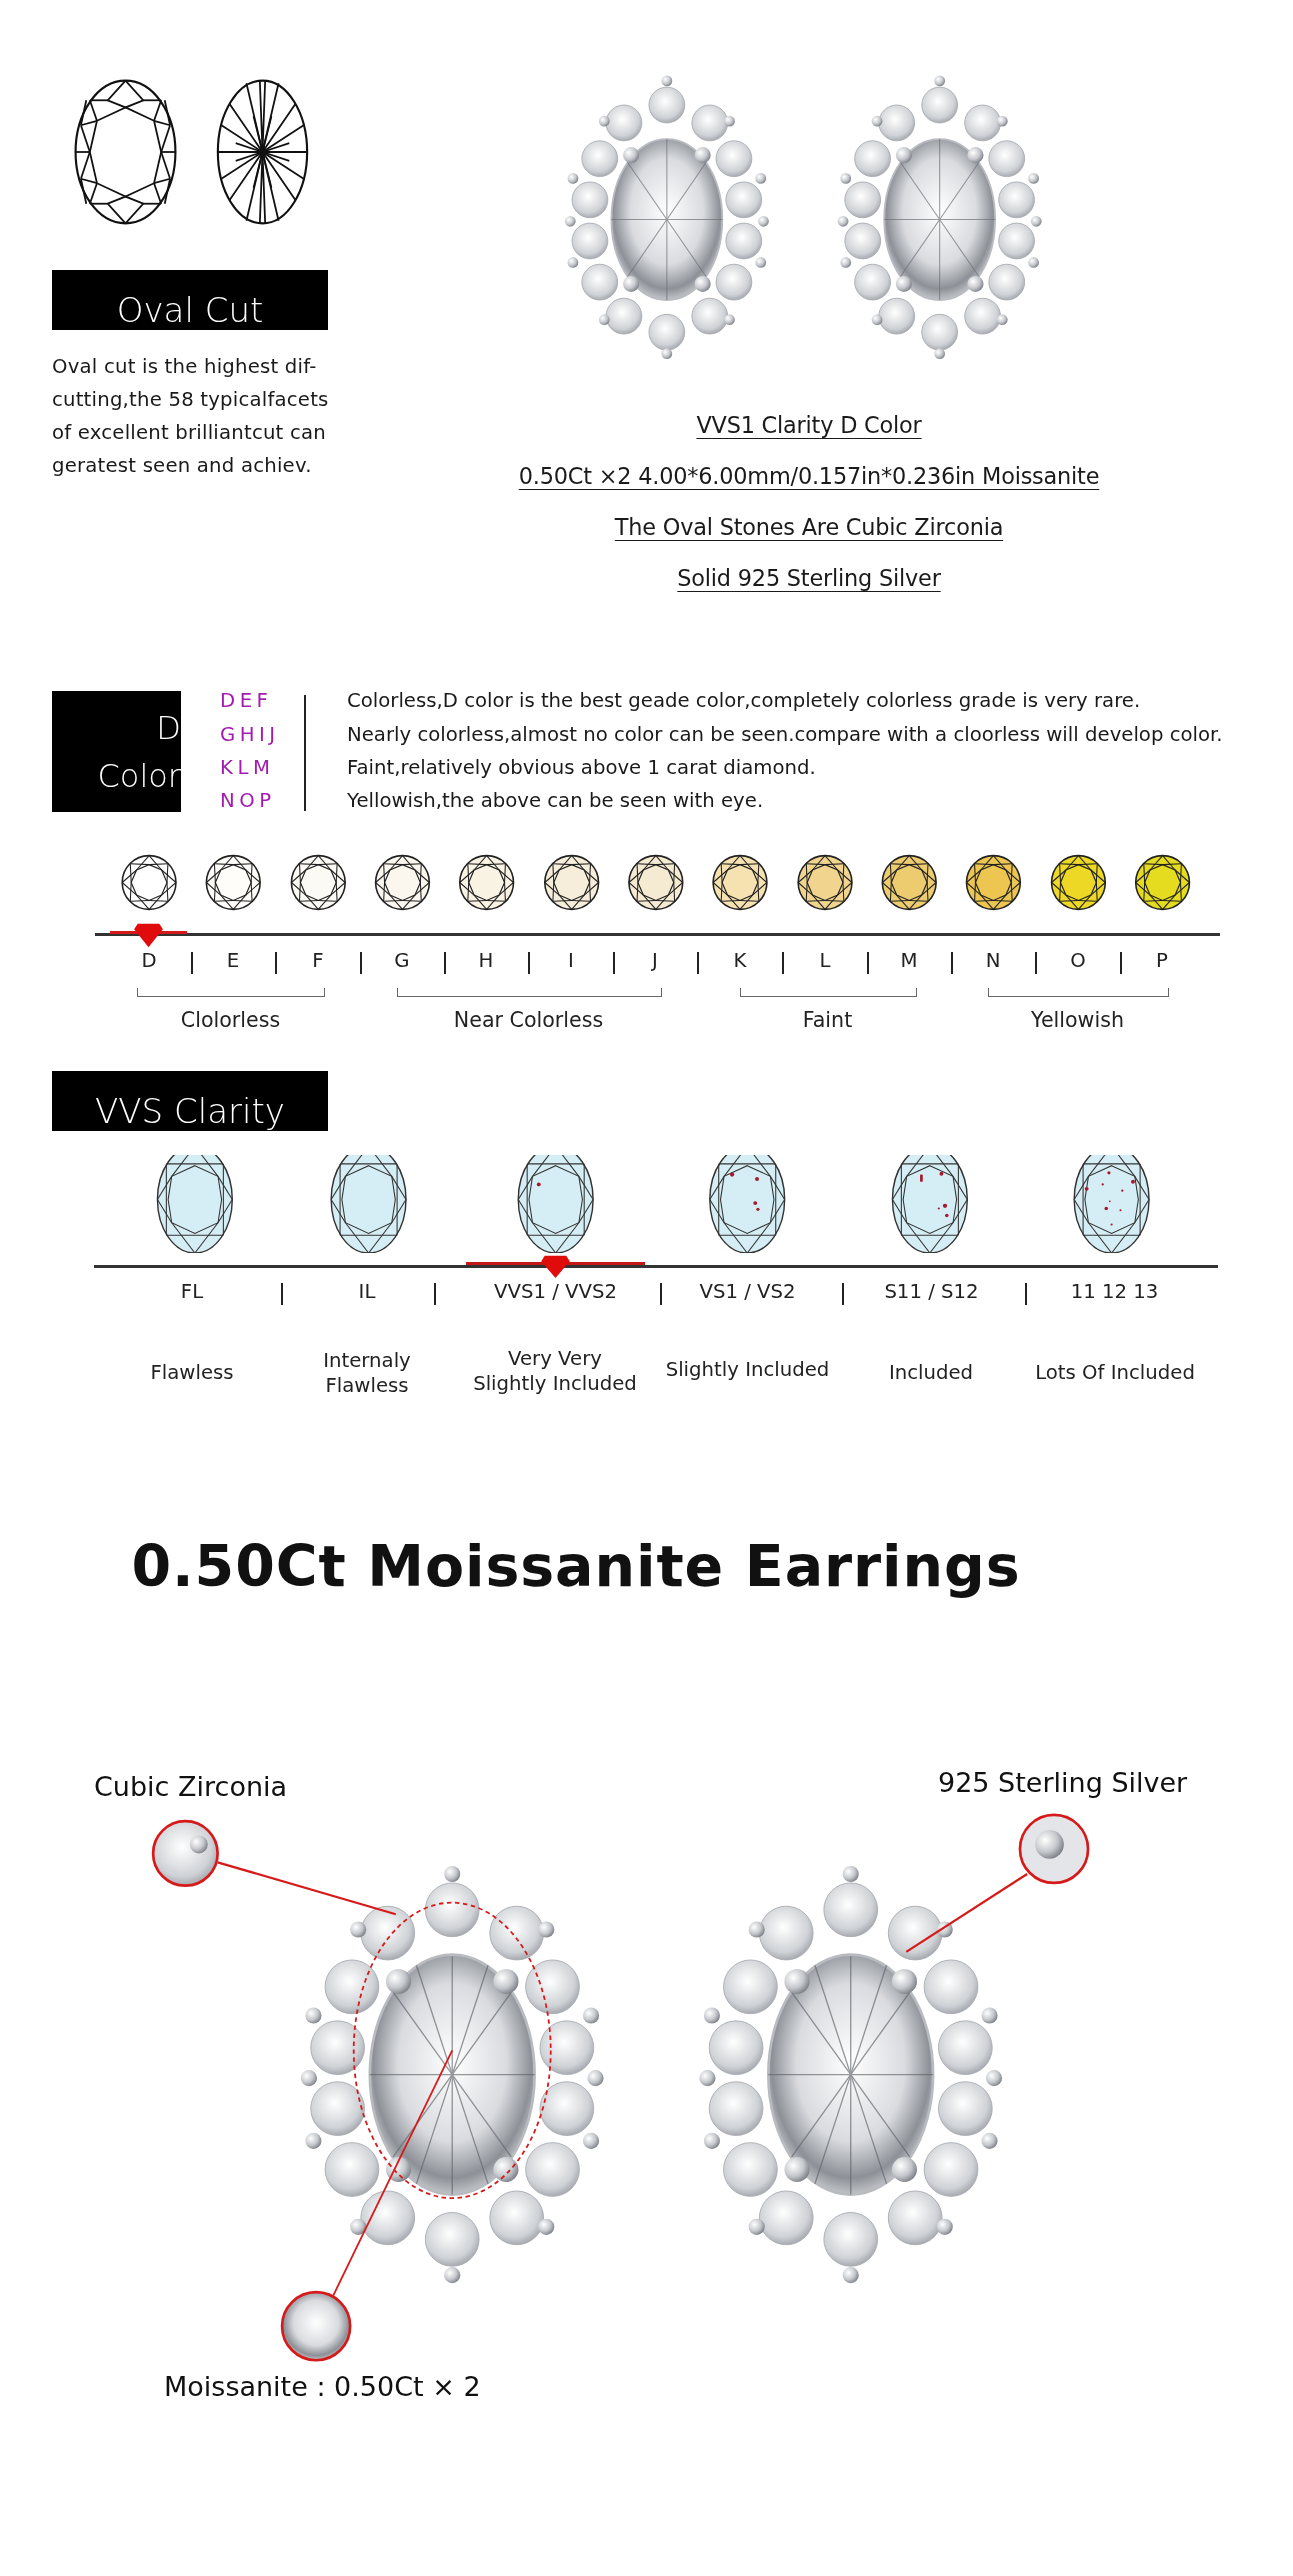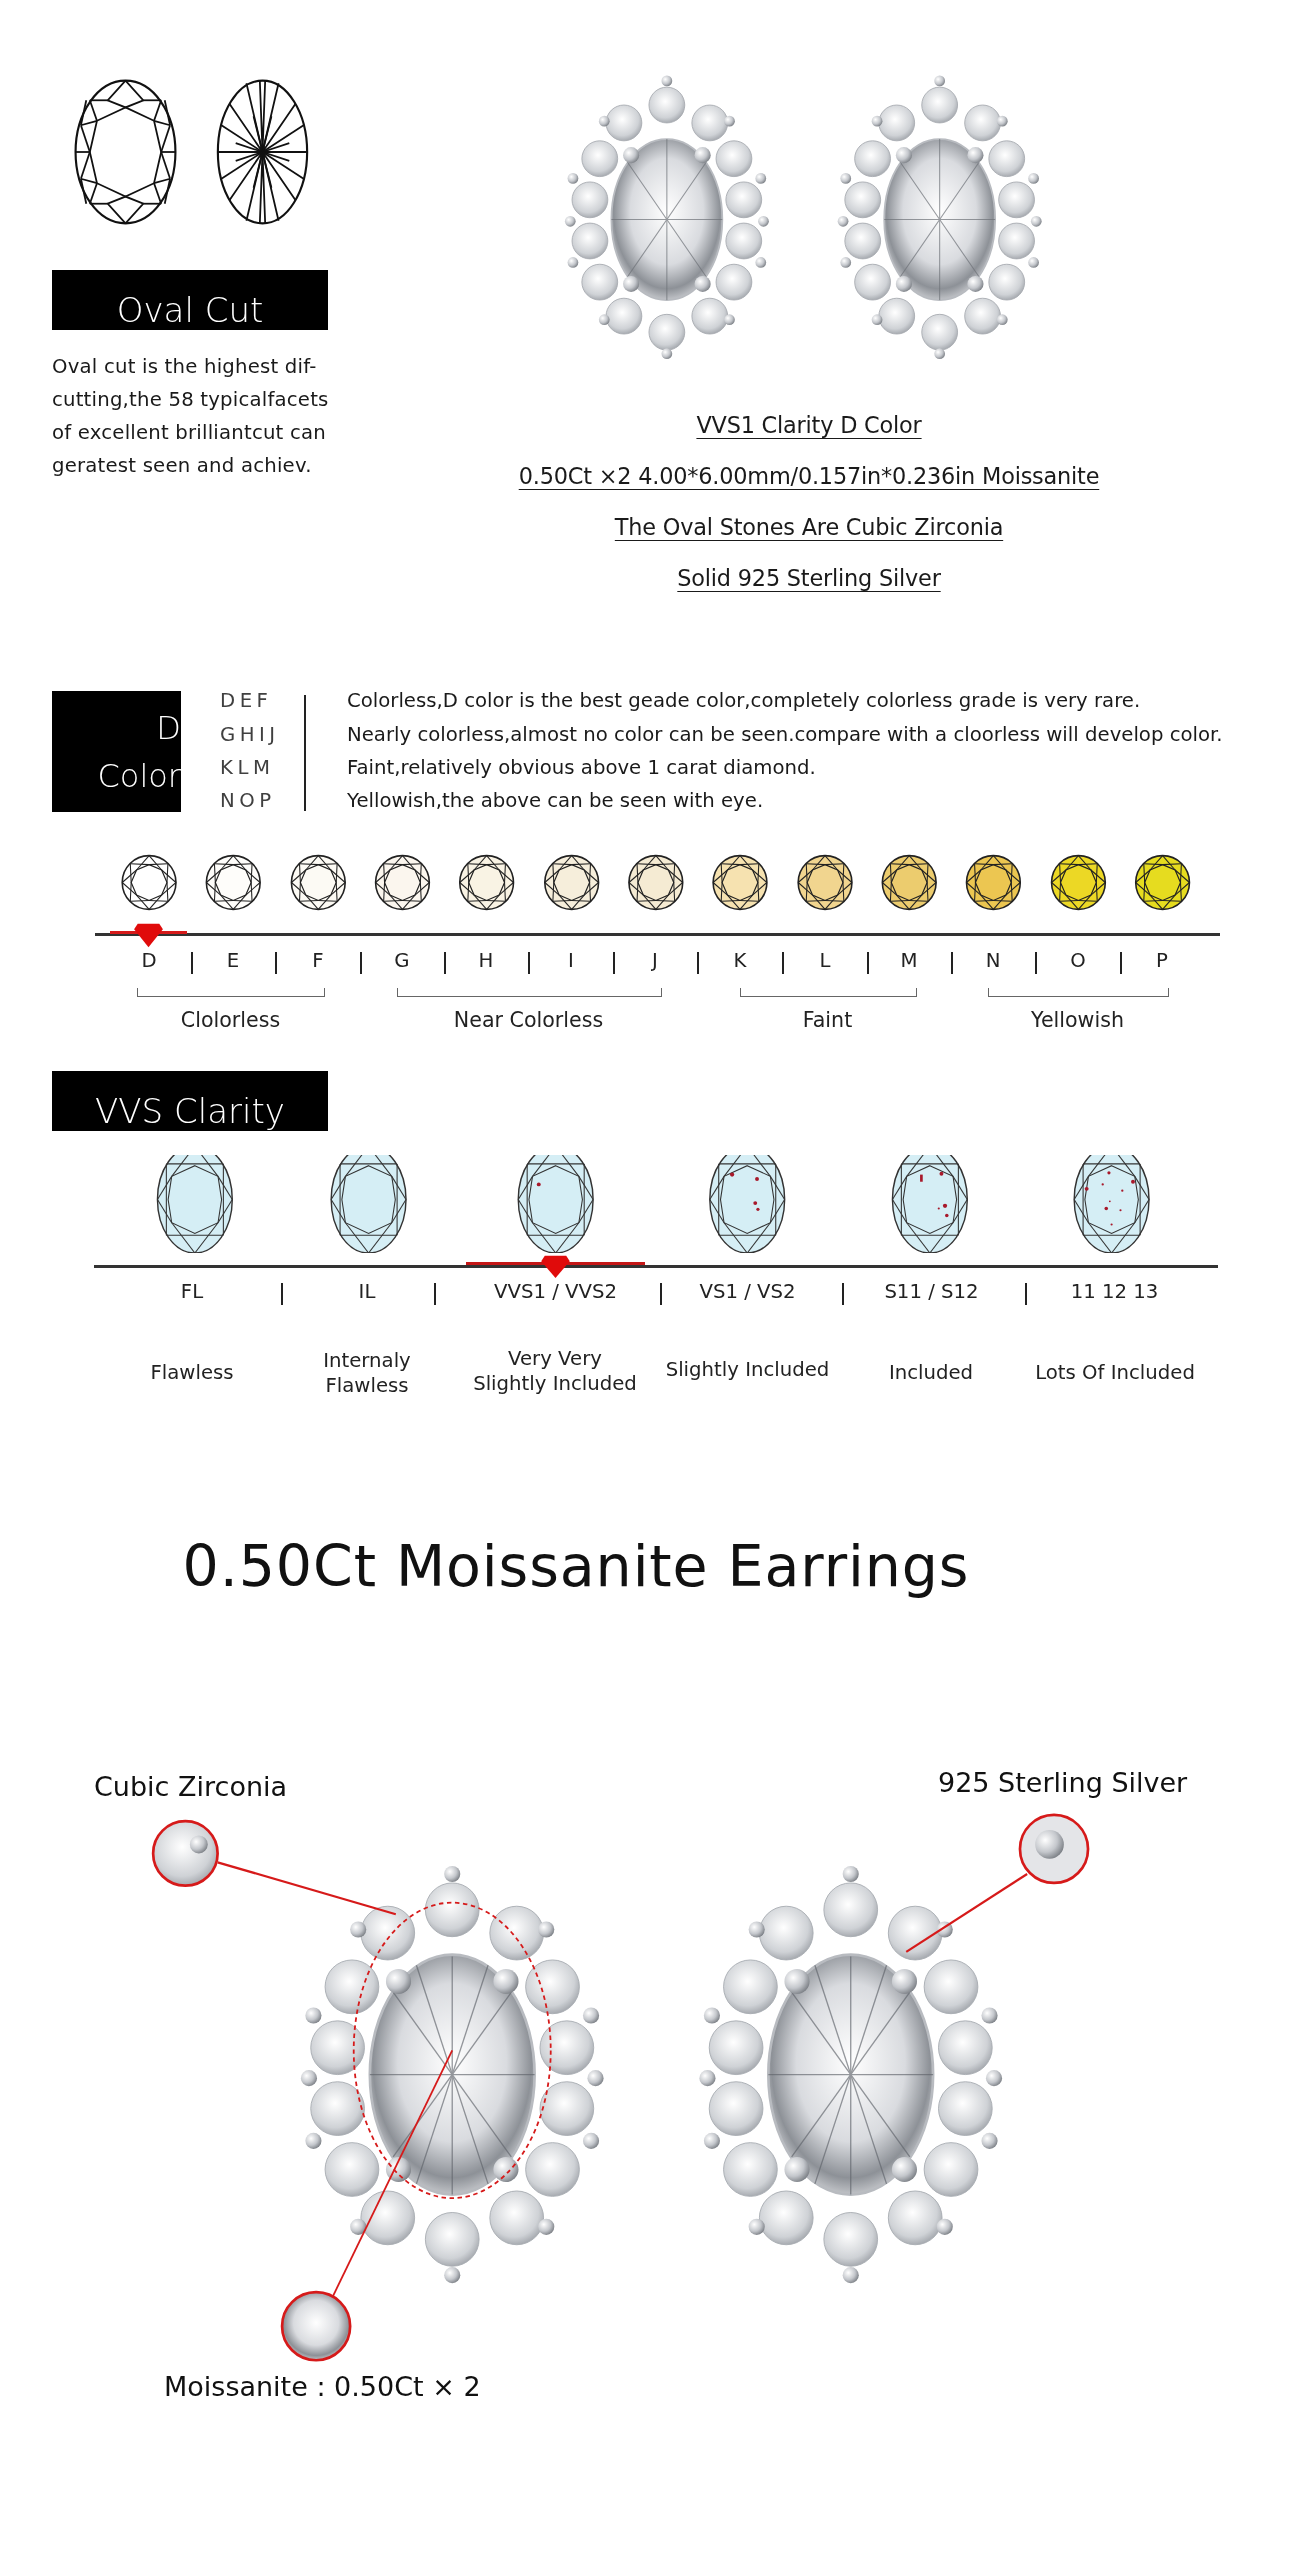--- a/index.html
+++ b/index.html
@@ -4,29 +4,29 @@
 <style>
   html, body { margin: 0; padding: 0; background: #ffffff; }
   body { width: 1294px; height: 2576px; position: relative; overflow: hidden;
          font-family: "DejaVu Sans", sans-serif; color: #111; }
   .abs { position: absolute; }
   .blackbox { background: #000; color: #fff; display: flex; align-items: flex-end; justify-content: center;
               font-family: "DejaVu Sans", sans-serif; font-weight: 300; }
   .para { font-size: 19.7px; line-height: 33px; color: #1a1a1a; letter-spacing: 0.2px; }
   .spec { left: 484px; width: 650px; text-align: center; font-size: 22.4px; }
   .spec span { text-decoration: underline; text-underline-offset: 5.4px; text-decoration-thickness: 0.9px; color: #1a1a1a; letter-spacing: -0.2px; }
-  .code { font-size: 19.7px; letter-spacing: 4.5px; color: #404040; }
+  .code { font-size: 19.7px; letter-spacing: 4.5px; color: #a21caf; }
   .desc { font-size: 19.7px; color: #1a1a1a; white-space: nowrap; }
   .grade { font-size: 19.7px; color: #222; text-align: center; width: 36px; margin-left: -18px; }
   .sep { width: 1.8px; height: 21.5px; background: #222; }
   .groupname { font-size: 20.6px; text-align: center; color: #222; white-space: nowrap; }
   .bracket { border: 1.8px solid #666; border-top: none; height: 8px; }
   .clabel { font-size: 19.7px; text-align: center; color: #222; white-space: nowrap; }
   .cdesc { font-size: 19.7px; text-align: center; color: #222; line-height: 25px; }
-  .title { left: 0; width: 1152px; text-align: center; font-size: 57px; font-weight: 400; letter-spacing: 0.9px; color: #111; }
+  .title { left: 0; width: 1152px; text-align: center; font-size: 57px; font-weight: 700; letter-spacing: 0.9px; color: #111; }
   .callout { font-size: 27px; color: #111; white-space: nowrap; }
 </style>
 </head>
 <body>
 
 <svg class="abs" style="left:72px;top:77px" width="107" height="150" viewBox="-60 -84 120 168">
   <ellipse cx="0" cy="0" rx="56" ry="80" fill="none" stroke="#111" stroke-width="2.4"></ellipse>
   <g fill="none" stroke="#111" stroke-width="2">
     <polygon points="0,-50 32,-35 40,0 32,35 0,50 -32,35 -40,0 -32,-35"></polygon>
     <polyline points="0,-80 -20,-58 0,-50 20,-58 0,-80"></polyline>

